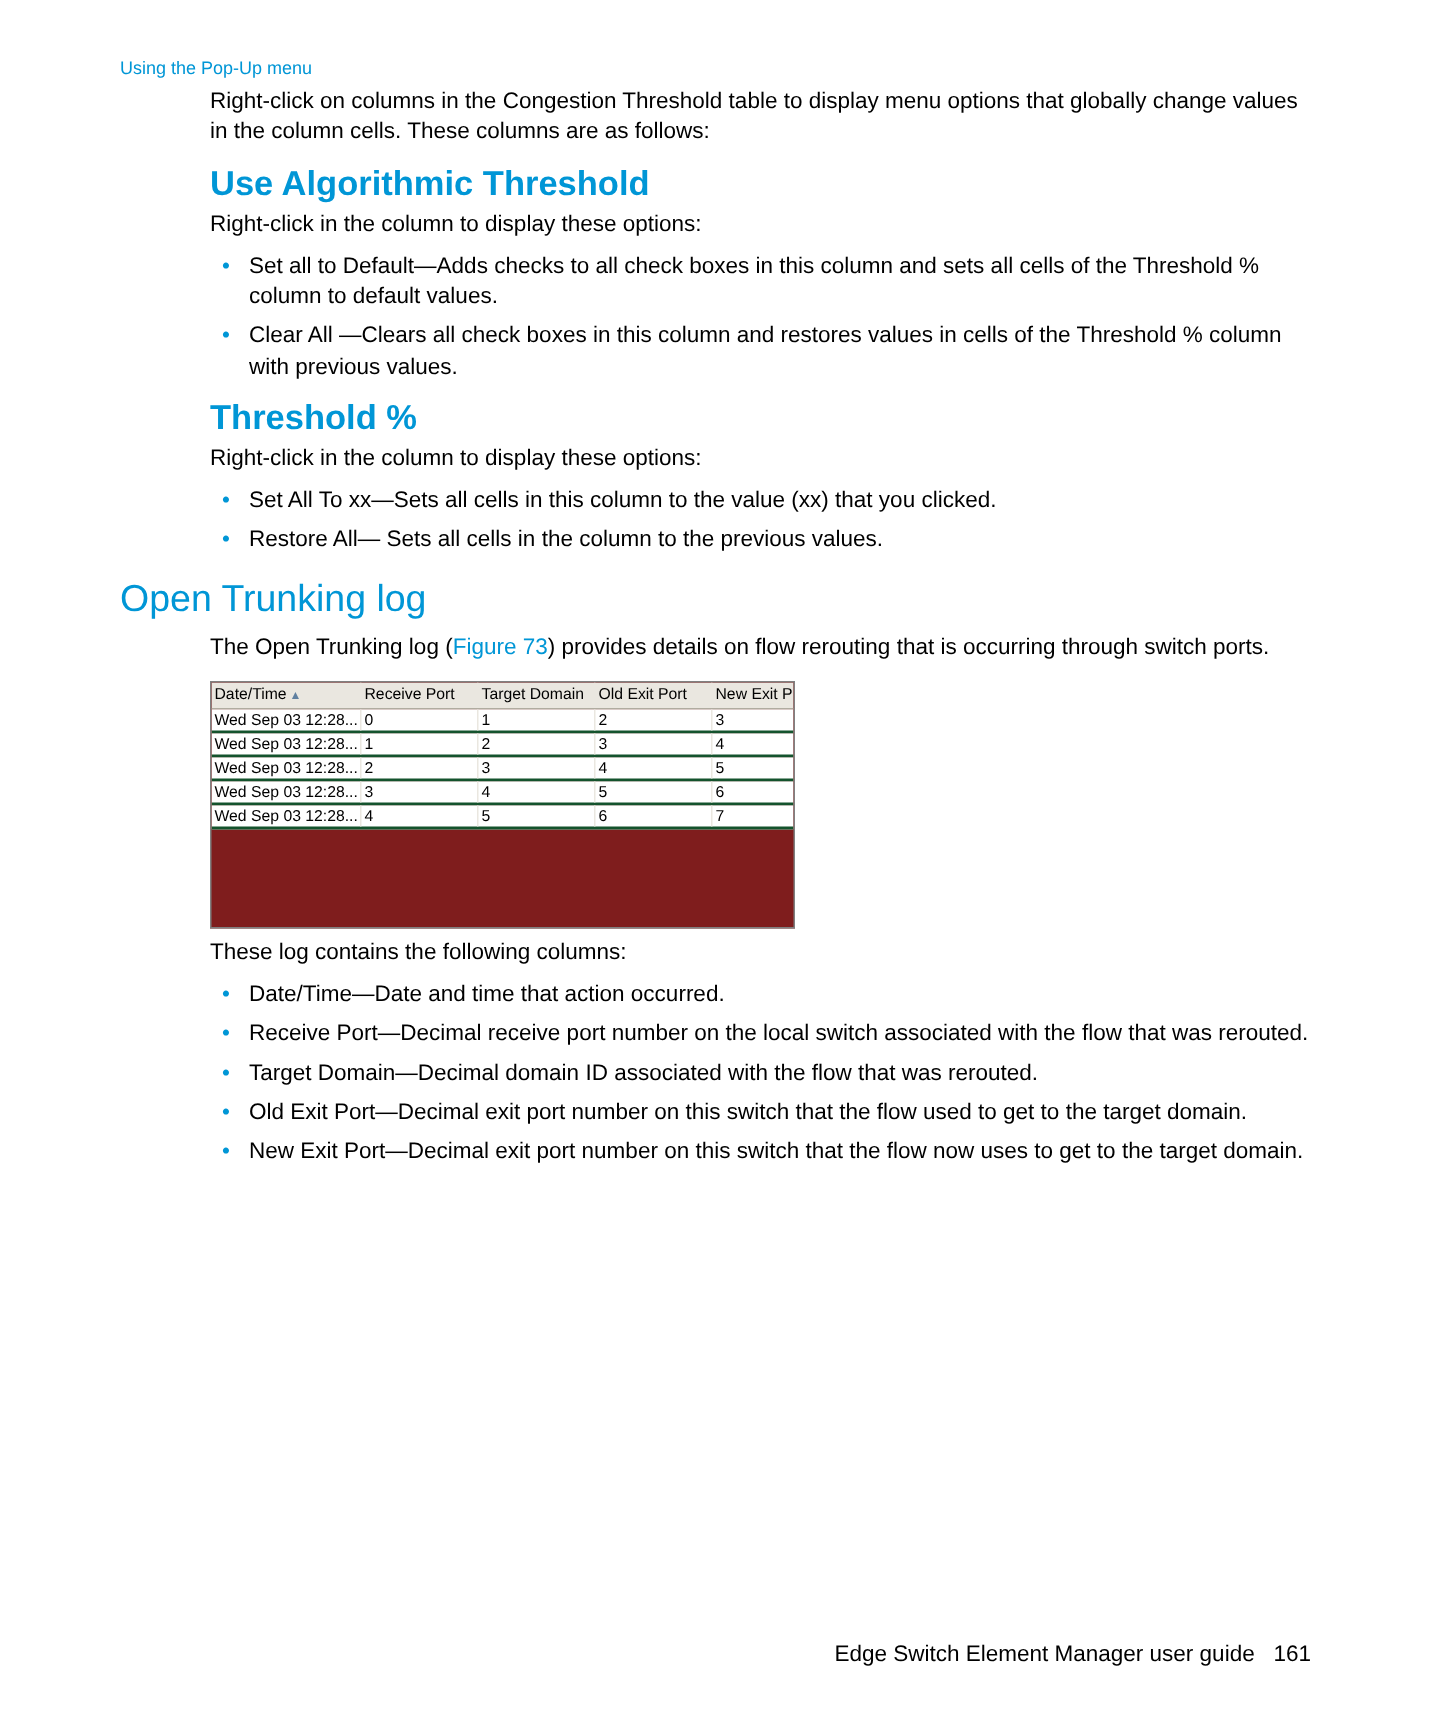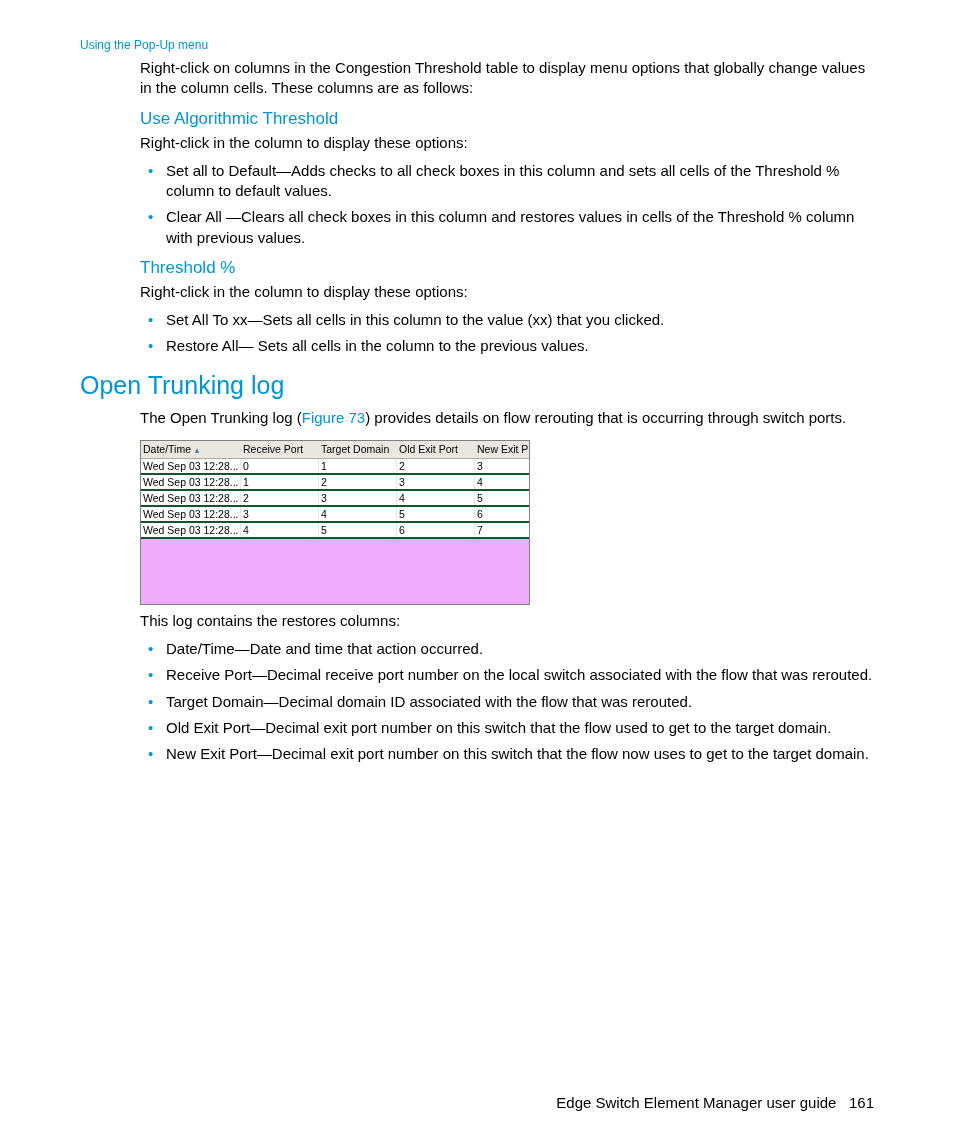--- a/index.html
+++ b/index.html
@@ -22,23 +22,23 @@
   }
   h2.section {
     font-family: "Trebuchet MS", "Lucida Grande", Arial, sans-serif;
     font-weight: 300;
     color: #0096d6;
     font-size: 12px;
     margin: 8px 0 6px 0;
   }
   h3.sub {
     font-family: "Trebuchet MS", "Lucida Grande", Arial, sans-serif;
-    font-weight: 400;
-    color: #0096d6;
-    font-size: 17px;
+    font-weight: 700;
+    color: #0096d6;
+    font-size: 23px;
     margin: 10px 0 4px 0;
   }
   h1.open {
     font-family: "Trebuchet MS", "Lucida Grande", Arial, sans-serif;
     font-weight: 300;
     color: #0096d6;
     font-size: 25px;
     margin: 14px 0 8px 0;
   }
   p {
@@ -65,21 +65,21 @@
     font-size: 15px;
   }
   .bold { font-weight: 400; }
   .link { color: #0096d6; }
   .figure-wrap {
     margin: 12px 0 6px 0;
   }
   .figure {
     width: 390px;
     height: 165px;
-    background: #f0abfc;
+    background: #7f1d1d;
     border: 1px solid #808080;
     box-sizing: border-box;
     font-family: Tahoma, Arial, sans-serif;
     font-size: 10.5px;
     color: #000;
     overflow: hidden;
   }
   .figure .hdr-row {
     display: flex;
     background: #eae7e0;
@@ -217,21 +217,21 @@
           <div class="col-dt">Wed Sep 03 12:28...</div>
           <div class="col-rp">4</div>
           <div class="col-td">5</div>
           <div class="col-oep">6</div>
           <div class="col-nep">7</div>
         </div>
       </div>
     </div>
 
 
-    <p>This log contains the restores columns:</p>
+    <p>These log contains the following columns:</p>
 
     <ul class="bullets">
       <li><span class="bold">Date/Time</span><span>—Date and time that action occurred.</span></li>
       <li><span class="bold">Receive Port</span><span>—Decimal receive port number on the local switch associated with the flow that was rerouted.</span></li>
       <li><span class="bold">Target Domain</span><span>—Decimal domain ID associated with the flow that was rerouted.</span></li>
       <li><span class="bold">Old Exit Port</span><span>—Decimal exit port number on this switch that the flow used to get to the target domain.</span></li>
       <li><span class="bold">New Exit Port</span><span>—Decimal exit port number on this switch that the flow now uses to get to the target domain.</span></li>
     </ul>
   </div>
 

